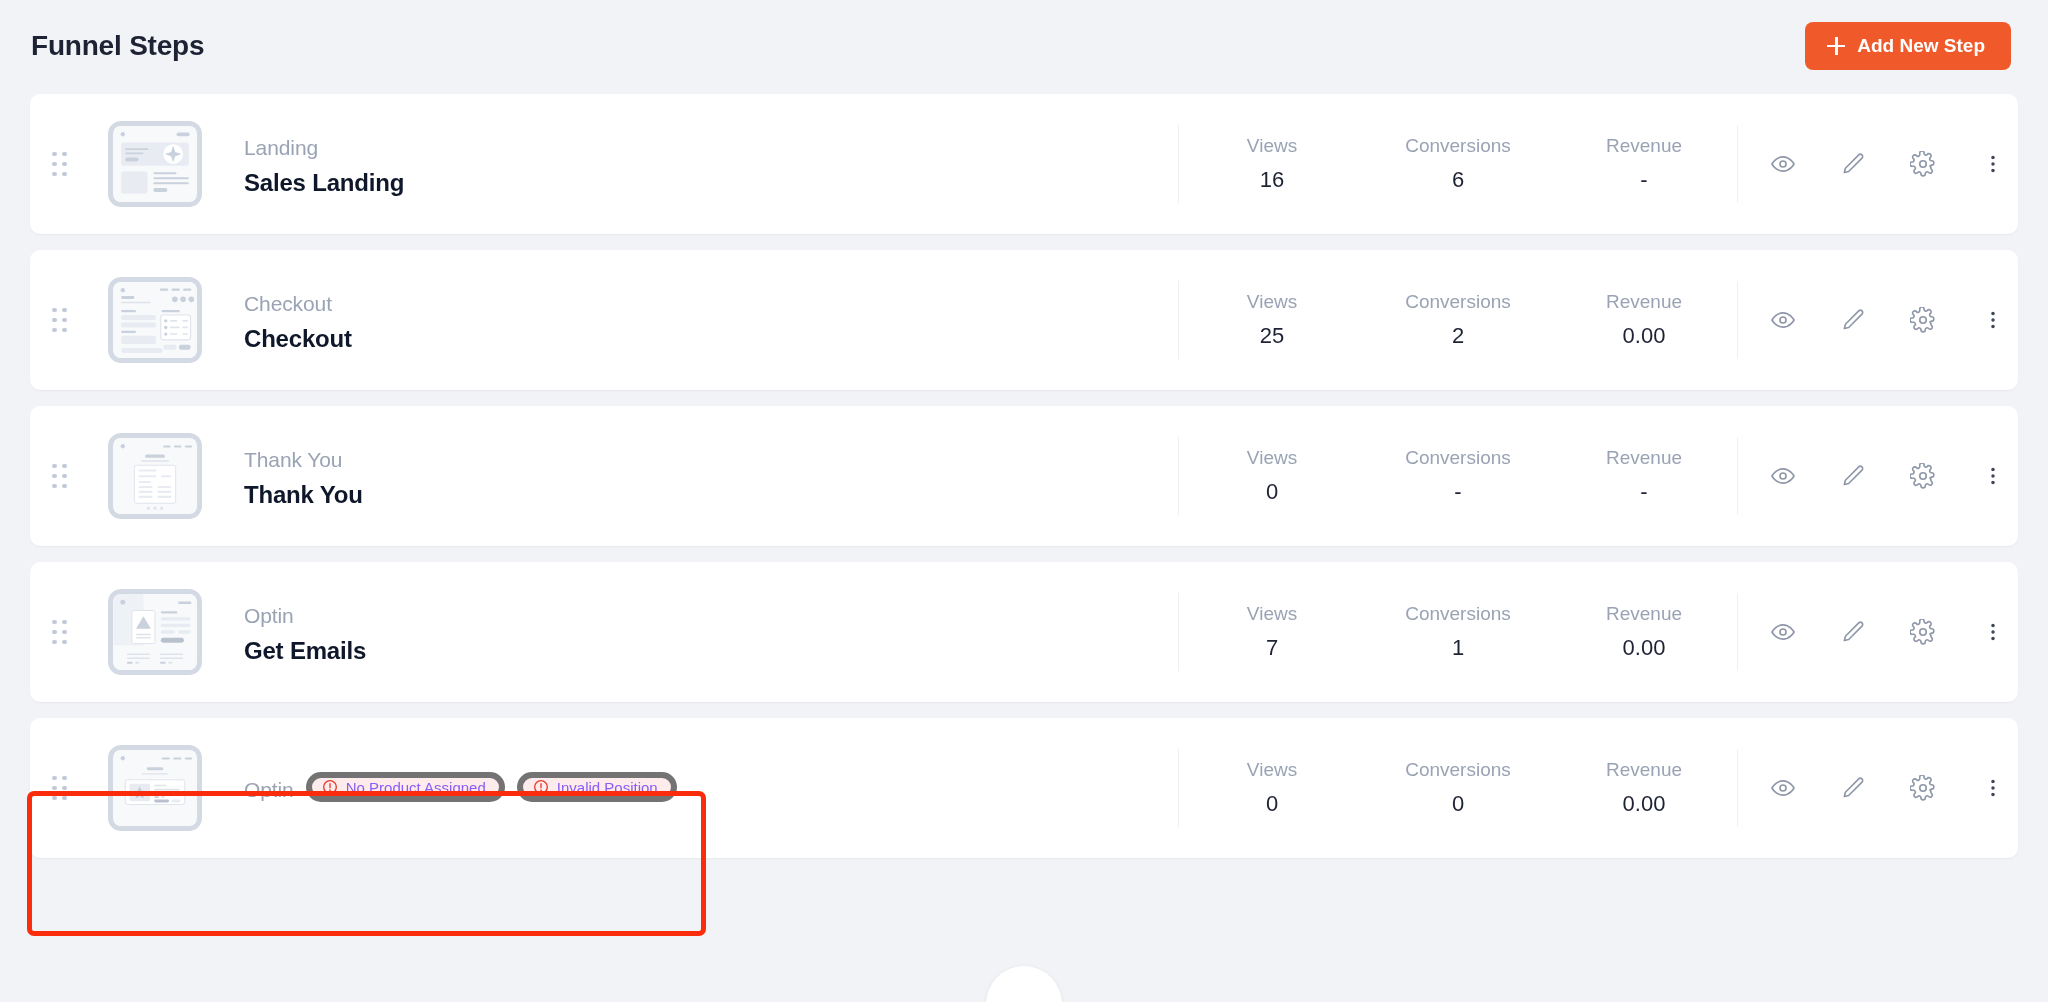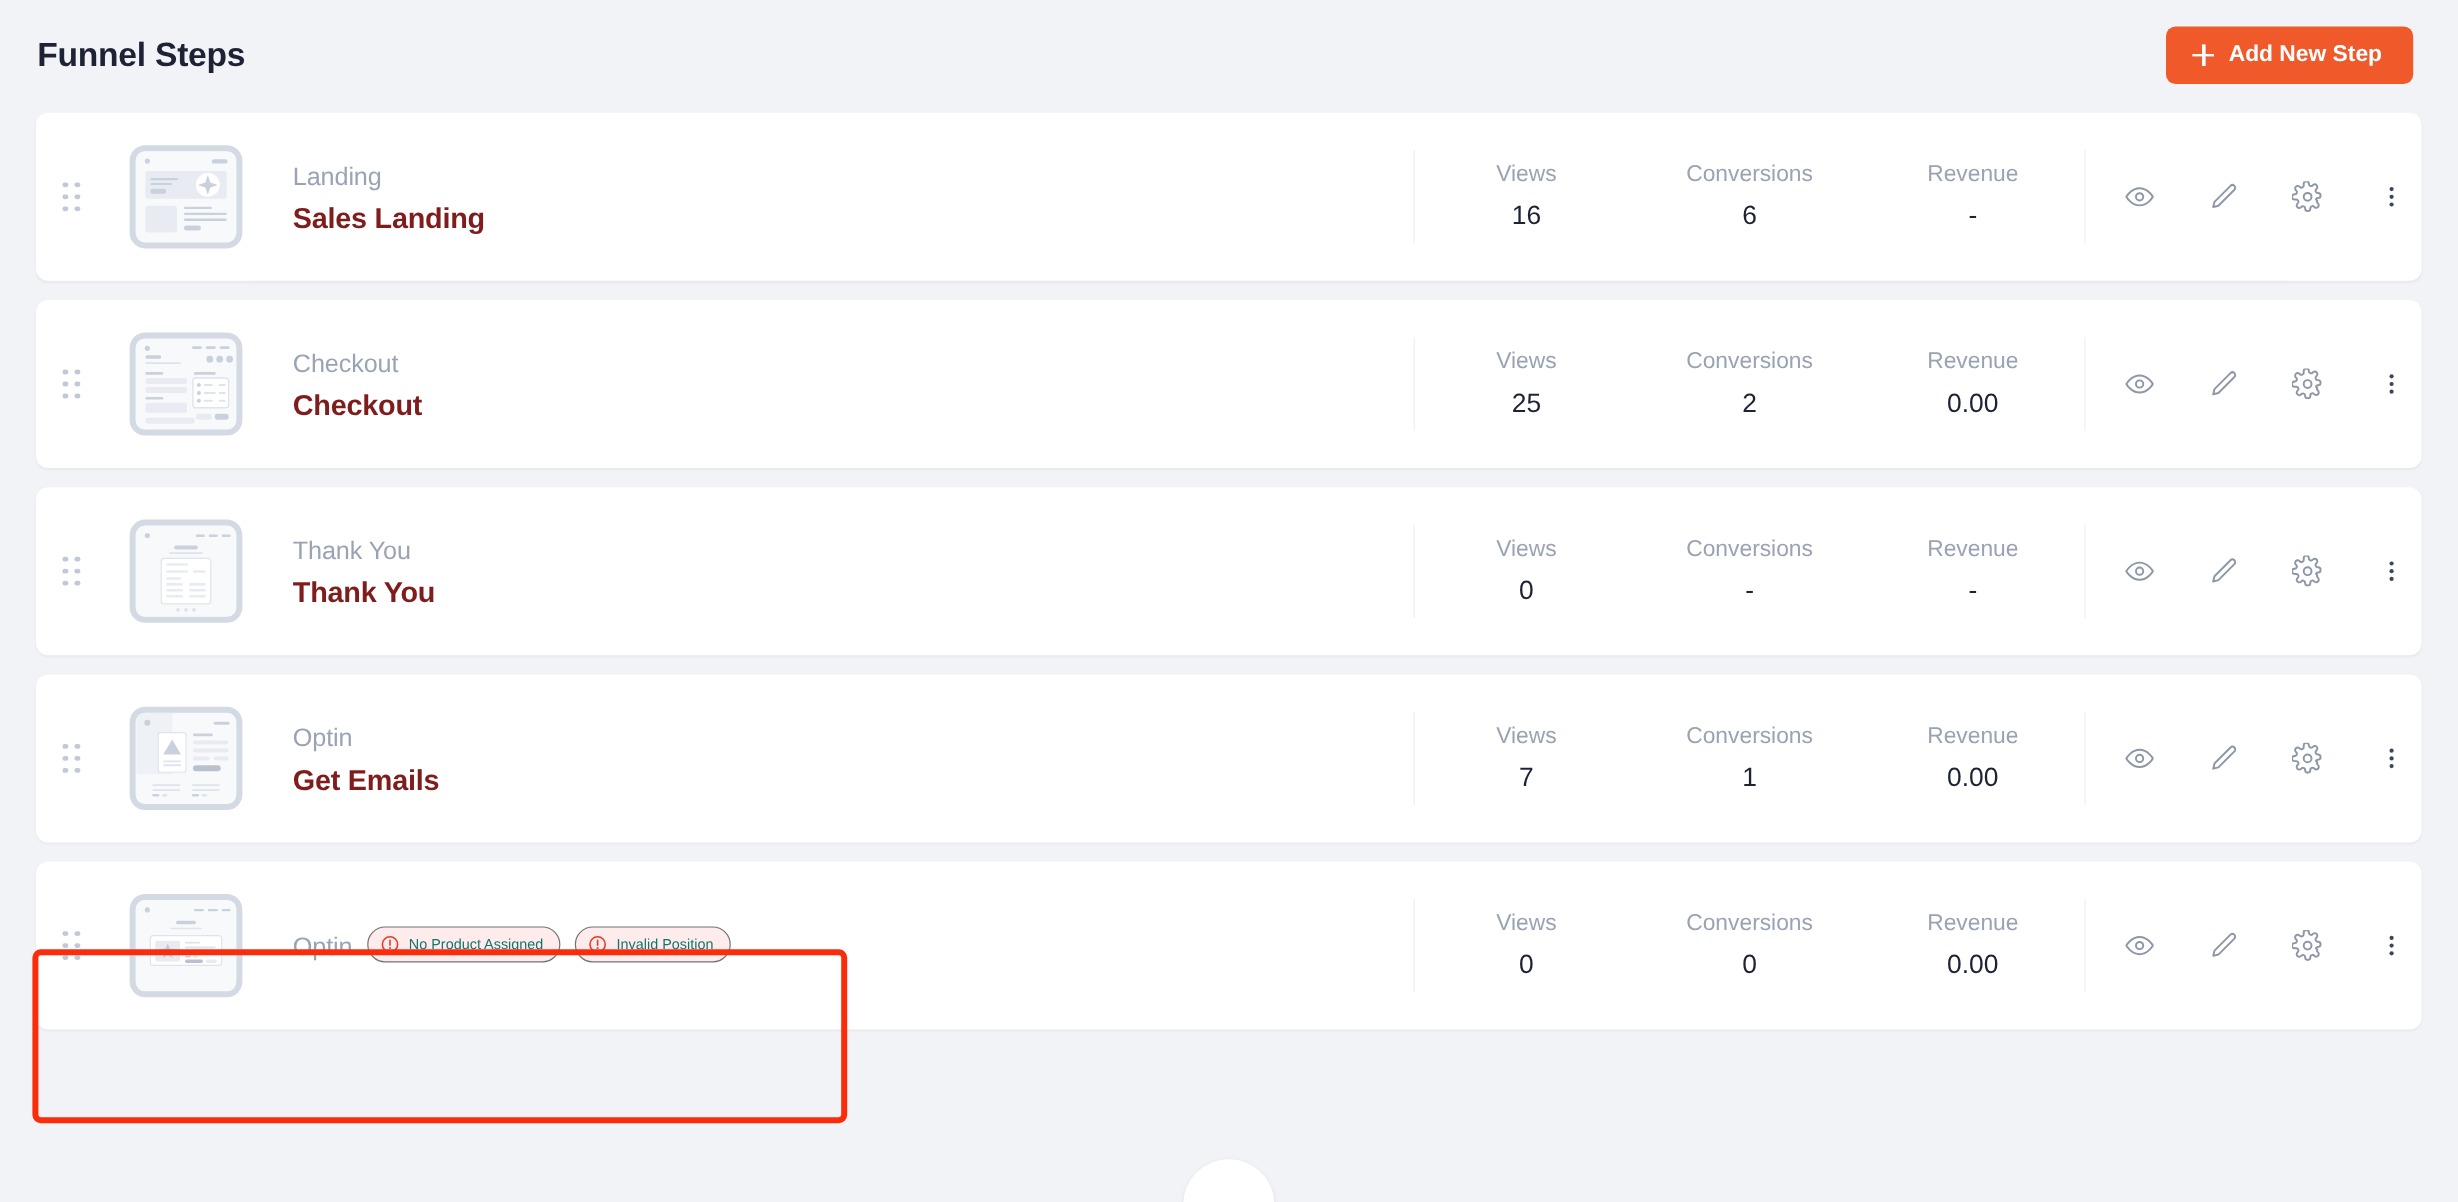--- a/index.html
+++ b/index.html
@@ -68,28 +68,28 @@
     background: #f7f9fb;
     overflow: hidden; position: relative;
   }
   .thumb svg { display: block; width: 100%; height: 100%; }
 
   
   .titles { margin-left: 42px; flex: 1 1 auto; min-width: 0; }
   .type-line { display: flex; align-items: flex-end; gap: 12px; height: 28px; }
   .step-type { font-size: 21px; color: #9aa3b4; letter-spacing: -0.1px; }
   .step-name {
-    font-size: 24px; font-weight: bold; color: #7f1d1d;
+    font-size: 24px; font-weight: bold; color: #0f172a;
     margin-top: 9px; letter-spacing: -0.2px;
   }
   .badge {
     display: inline-flex; align-items: center; gap: 8px;
-    background: #fdeceb; border: 1px solid #737373;
+    background: #fdeceb; border: 6px solid #737373;
     border-radius: 999px; height: 30px; padding: 0 13px 0 10px;
-    color: #0f766e; font-size: 12px; white-space: nowrap;
+    color: #8b5cf6; font-size: 15px; white-space: nowrap;
   }
   .badge svg { display: block; }
 
   
   .vdivider { width: 1px; height: 78px; background: #edf0f4; flex: 0 0 auto; }
 
   
   .stats { display: flex; align-items: center; flex: 0 0 auto; }
   .stat { width: 186px; text-align: center; }
   .stat-label { font-size: 19px; color: #9aa3b4; }

